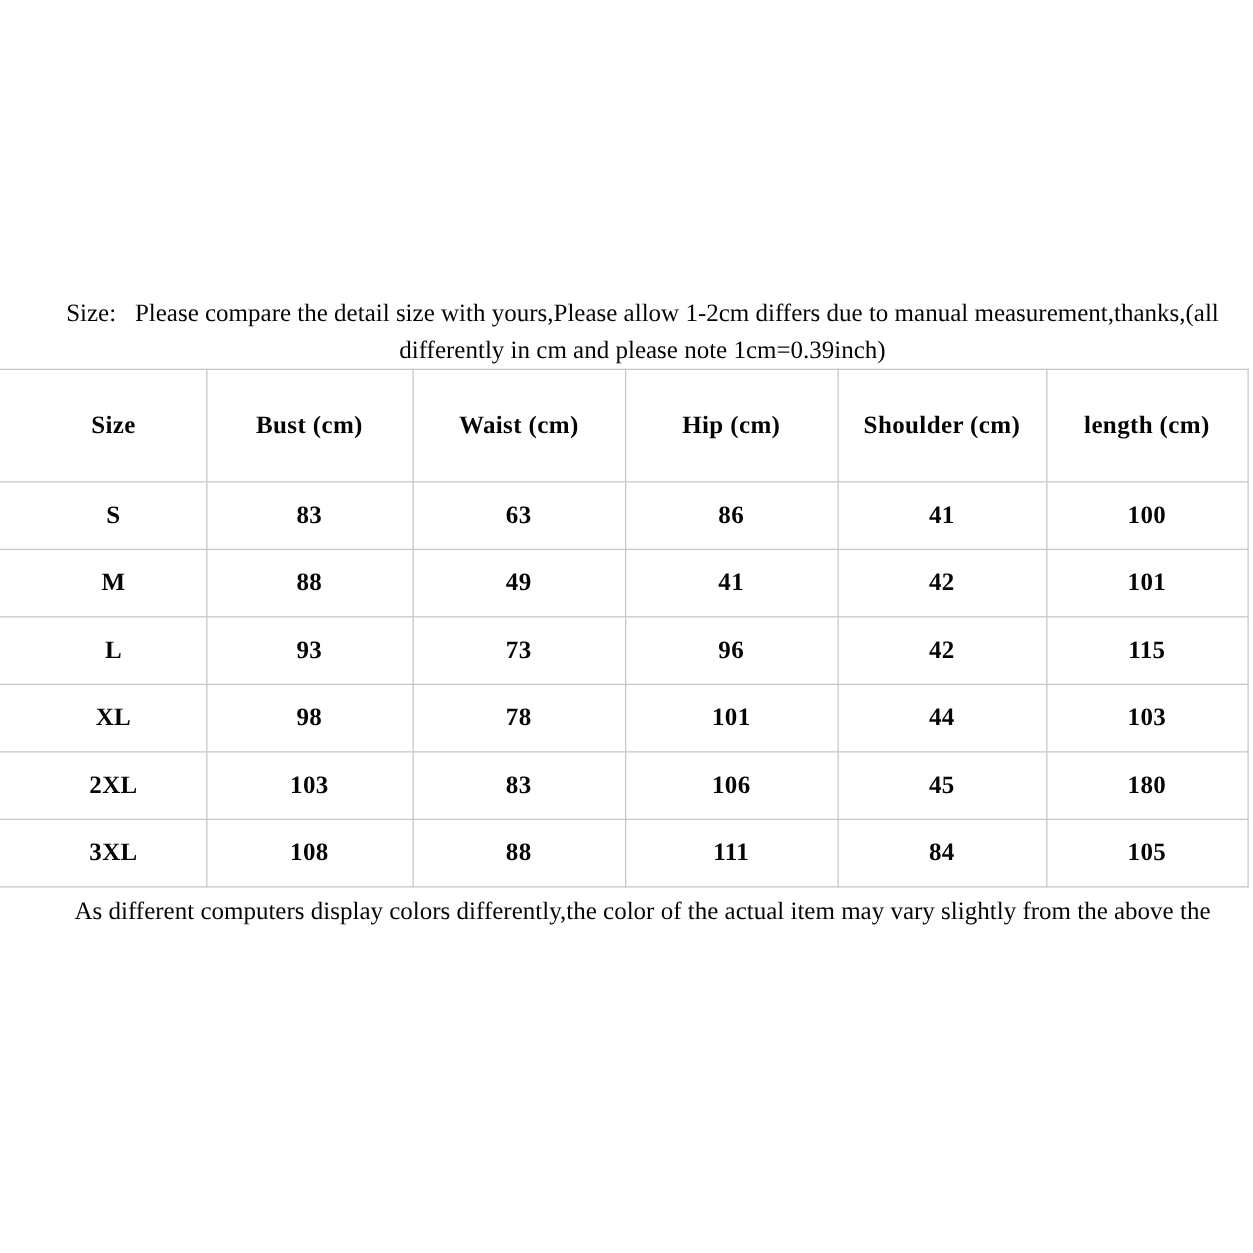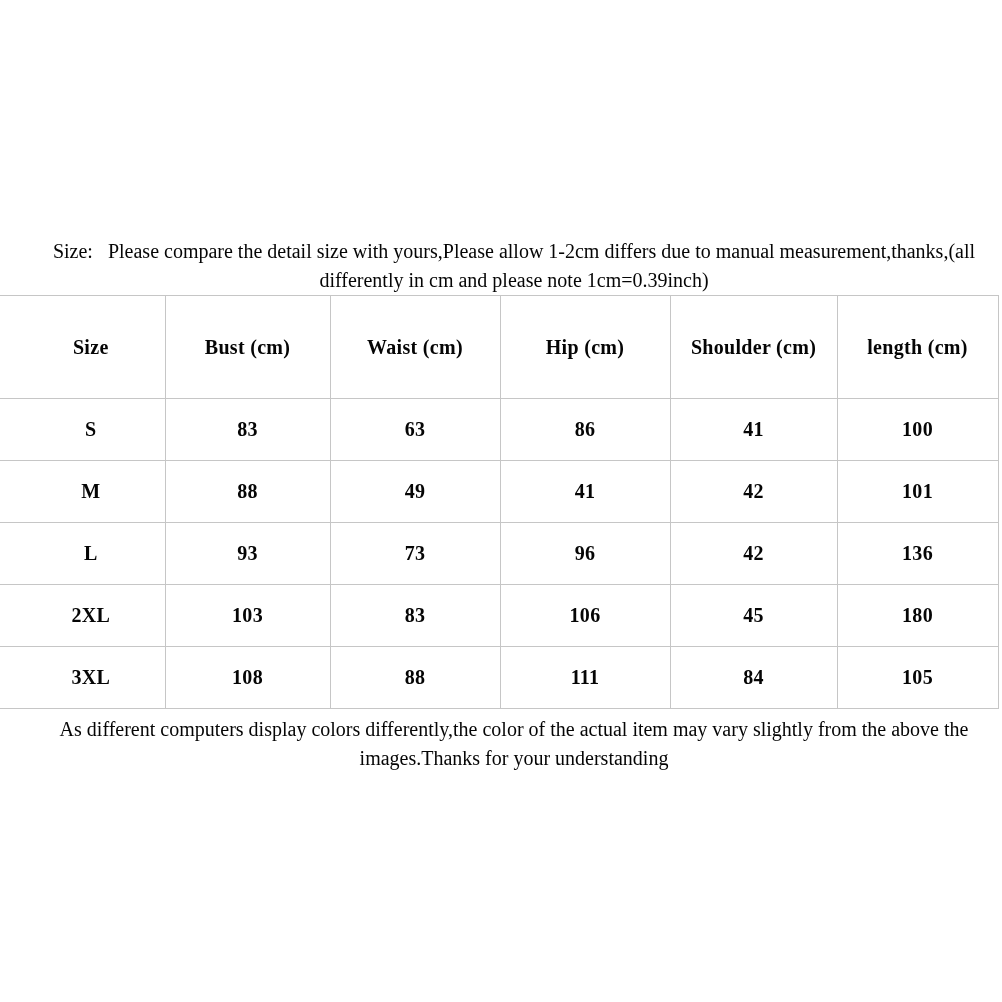--- a/index.html
+++ b/index.html
@@ -108,21 +108,29 @@
       <td>41</td>
       <td>42</td>
       <td>101</td>
     </tr>
     <tr class="data-row">
       <td>L</td>
       <td>93</td>
       <td>73</td>
       <td>96</td>
       <td>42</td>
-      <td>136</td>
+      <td>115</td>
+    </tr>
+    <tr class="data-row">
+      <td>XL</td>
+      <td>98</td>
+      <td>78</td>
+      <td>101</td>
+      <td>44</td>
+      <td>103</td>
     </tr>
     <tr class="data-row">
       <td>2XL</td>
       <td>103</td>
       <td>83</td>
       <td>106</td>
       <td>45</td>
       <td>180</td>
     </tr>
     <tr class="data-row">
@@ -131,14 +139,13 @@
       <td>88</td>
       <td>111</td>
       <td>84</td>
       <td>105</td>
     </tr>
   </tbody>
 </table>
 
 <div id="bottom-note" class="note">
   <div class="line">As different computers display colors differently,the color of the actual item may vary slightly from the above the</div>
-  <div class="line">images.Thanks for your understanding</div>
 </div>
 
 </body></html>

